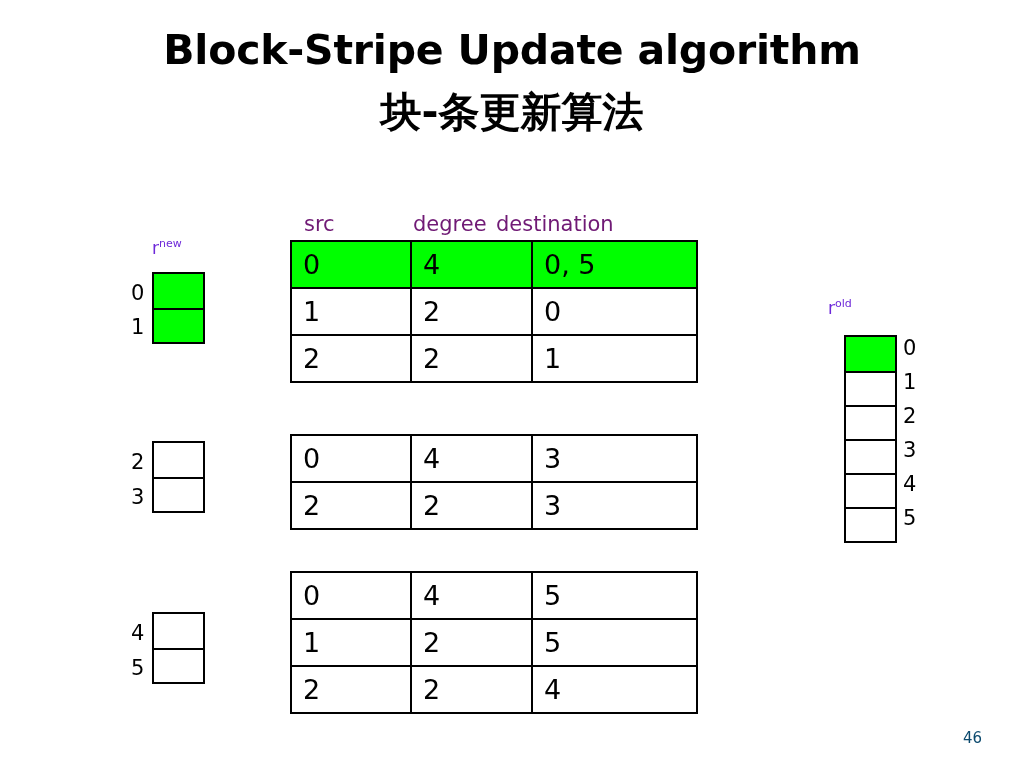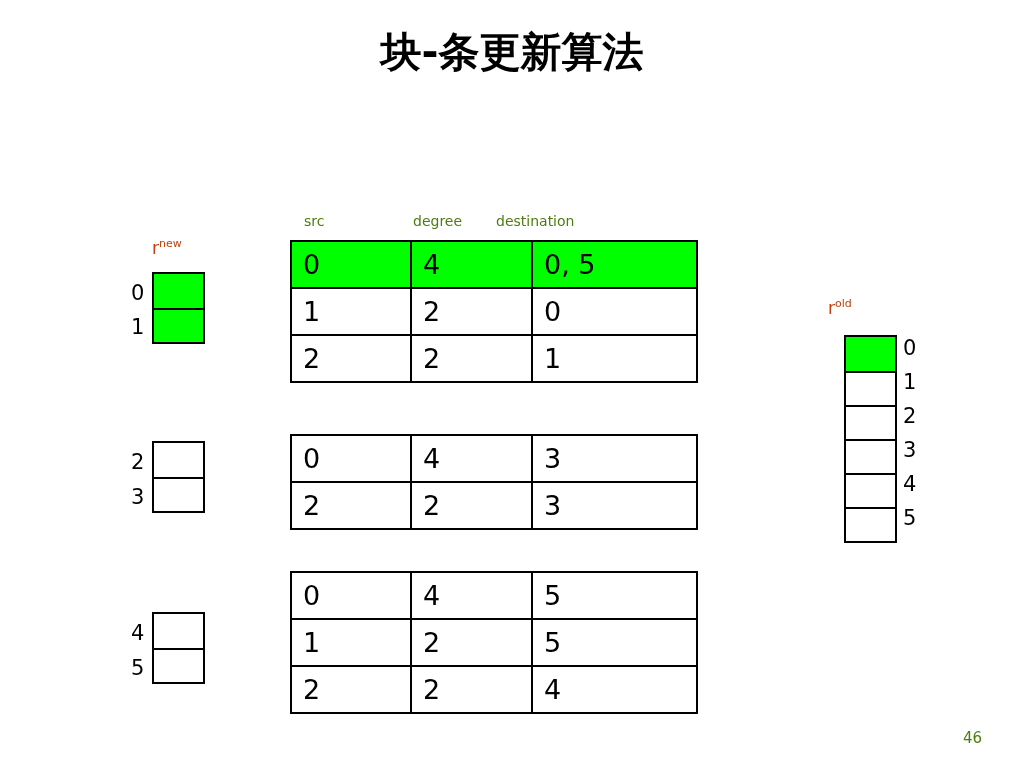--- a/index.html
+++ b/index.html
@@ -33,30 +33,30 @@
     letter-spacing: -0.2px;
     color: #000000;
     white-space: nowrap;
   }
   #title-sub {
     font-family: "DejaVu Sans", "Liberation Sans", sans-serif;
     font-size: 41px;
     font-weight: bold;
     line-height: 1.12;
     color: #000000;
-    margin-top: 2px;
+    margin-top: 18px;
     white-space: nowrap;
   }
 
   
   .col-header {
     position: absolute;
-    font-size: 14px;
-    line-height: 1;
-    color: #4d7c0f;
+    font-size: 21px;
+    line-height: 1;
+    color: #701a75;
     white-space: nowrap;
   }
 
   
   .edge-table {
     position: absolute;
     border-collapse: collapse;
     table-layout: fixed;
     background: #ffffff;
   }
@@ -96,43 +96,44 @@
     font-size: 21px;
     line-height: 1;
     color: #000000;
     white-space: nowrap;
   }
 
   .vec-title {
     position: absolute;
     font-size: 17px;
     line-height: 1;
-    color: #c2410c;
+    color: #6d28d9;
     white-space: nowrap;
   }
   .vec-title sup {
     font-size: 11px;
     line-height: 1;
     vertical-align: super;
   }
 
   
   #page-number {
     position: absolute;
     right: 42px;
     bottom: 22px;
     font-size: 15px;
     line-height: 1;
-    color: #4d7c0f;
+    color: #0c4a6e;
   }
 </style>
 </head>
 <body>
 
 <div id="title-block">
+  <div id="title-main">Block-Stripe Update algorithm</div>
   <div id="title-sub">块-条更新算法</div>
 </div>
 
 <div class="col-header" style="left:304px; top:214px;">src</div>
 <div class="col-header" style="left:413px; top:214px;">degree</div>
 <div class="col-header" style="left:496px; top:214px;">destination</div>
 
 <div class="vec-title" style="left:152px; top:238px;">
   <span>r</span><sup>new</sup>
 </div>

